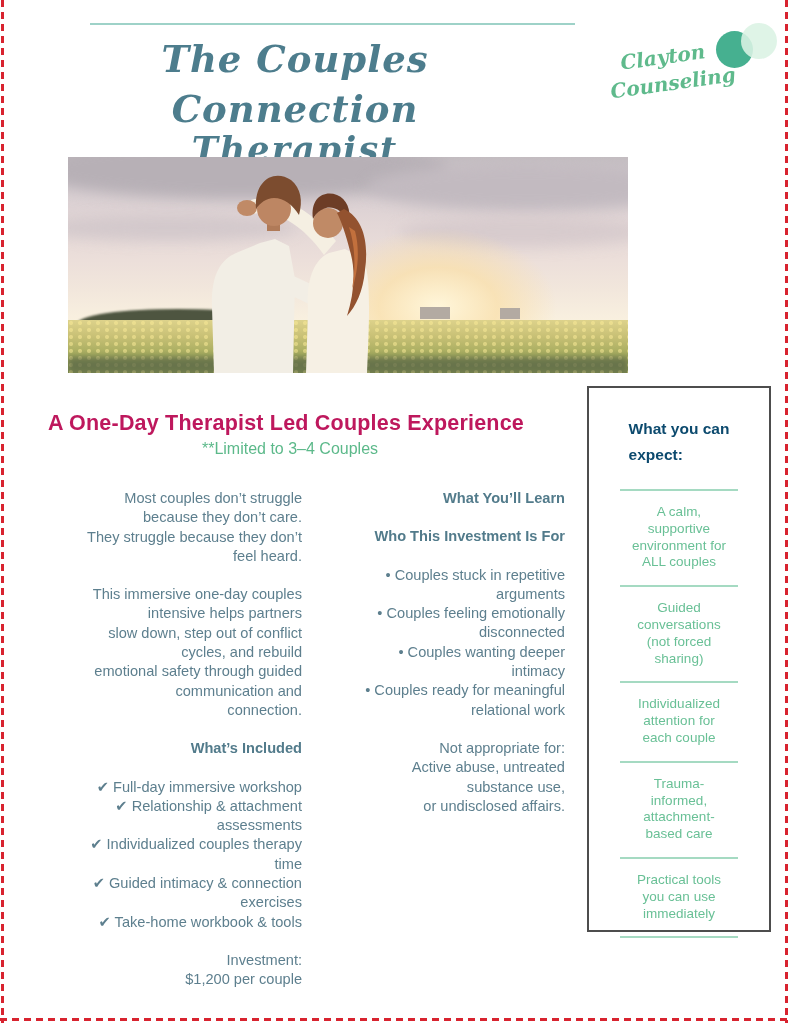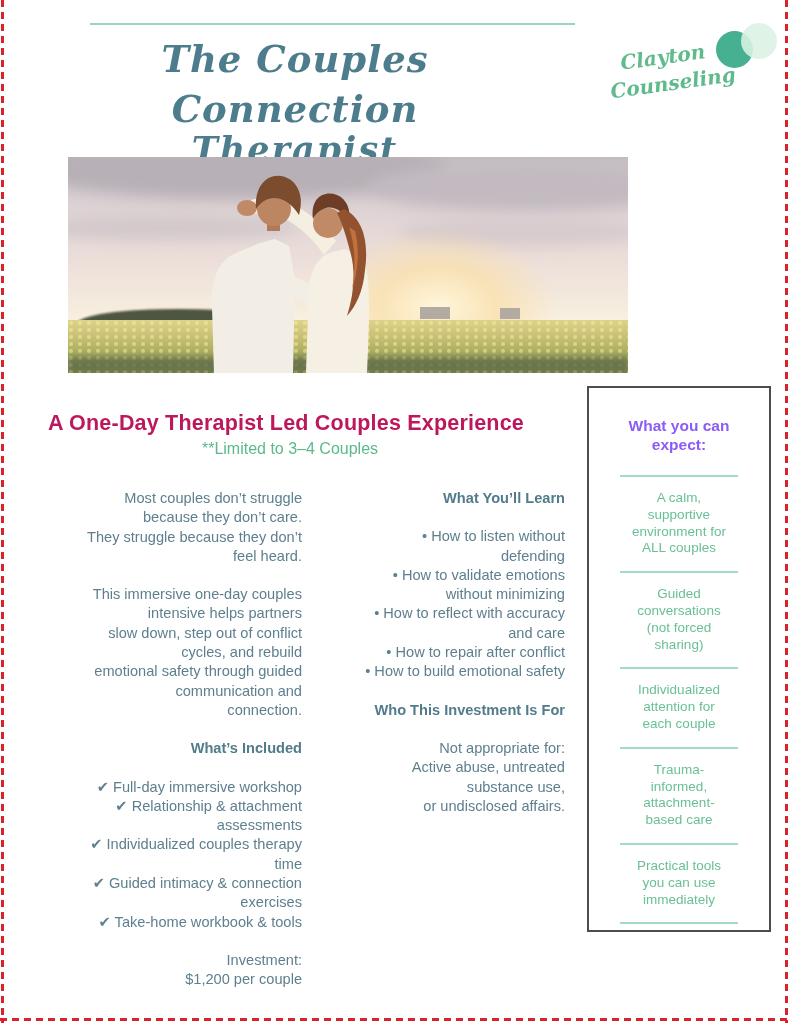--- a/index.html
+++ b/index.html
@@ -69,22 +69,22 @@
   .col-left { left:48px; width:254px; }
   .col-mid  { left:305px; width:260px; }
   .pre { white-space:pre-line; }
   .col p { margin:0 0 19px;text-align:right; }
   .col .col-h { font-weight:700; color:#527b8b; }
 
   
   .sidebar { position:absolute; left:587px; top:386px; width:184px; height:546px;
     border:2px solid #4d4d4d; background:#ffffff;
     display:flex; flex-direction:column; align-items:center; padding-top:28px; }
-  .sb-heading { font-size:15.5px; font-weight:700; line-height:19px; text-align:center;
-    color:#8b5cf6; white-space:pre-line; }
+  .sb-heading { font-size:15.5px; font-weight:700; line-height:26px; 
+    color:#0c4a6e; white-space:pre-line; }
   .sb-divider { width:118px; border-top:2px solid #a5dac2; margin:14px 0 13px; }
   .sb-divider.first { margin-top:21px; }
   .sb-item { font-size:13.5px; line-height:16.8px; text-align:center; color:#69c096;
     white-space:pre-line; width:160px; }
 </style>
 </head>
 <body>
 
 <div class="page">
   <div class="edge-left"></div>
@@ -159,29 +159,29 @@
 time
 ✔ Guided intimacy &amp; connection
 exercises
 ✔ Take-home workbook &amp; tools</p>
     <p class="pre">Investment:
 $1,200 per couple</p>
   </div>
 
   <div class="col col-mid">
     <p class="col-h">What You’ll Learn</p>
-    <p class="pre">• How to listen without
-defending
-• How to validate emotions
-without minimizing
-• How to reflect with accuracy
-and care
-• How to repair after conflict
-• How to build emotional safety</p>
     <p class="col-h">Who This Investment Is For</p>
+    <p class="pre">• Couples stuck in repetitive
+arguments
+• Couples feeling emotionally
+disconnected
+• Couples wanting deeper
+intimacy
+• Couples ready for meaningful
+relational work</p>
     <p class="pre">Not appropriate for:
 Active abuse, untreated
 substance use,
 or undisclosed affairs.</p>
   </div>
 
   <div class="sidebar">
     <div class="sb-heading">What you can
 expect:</div>
     <div class="sb-divider first"></div>

